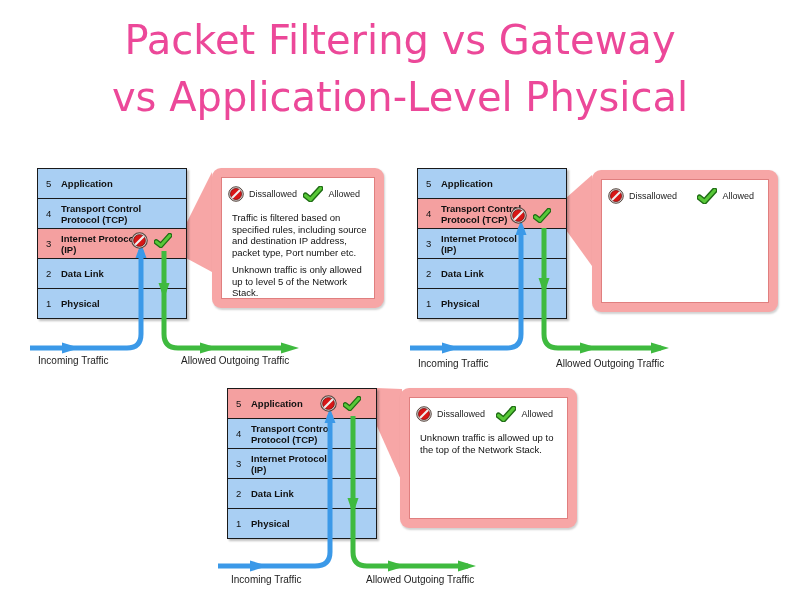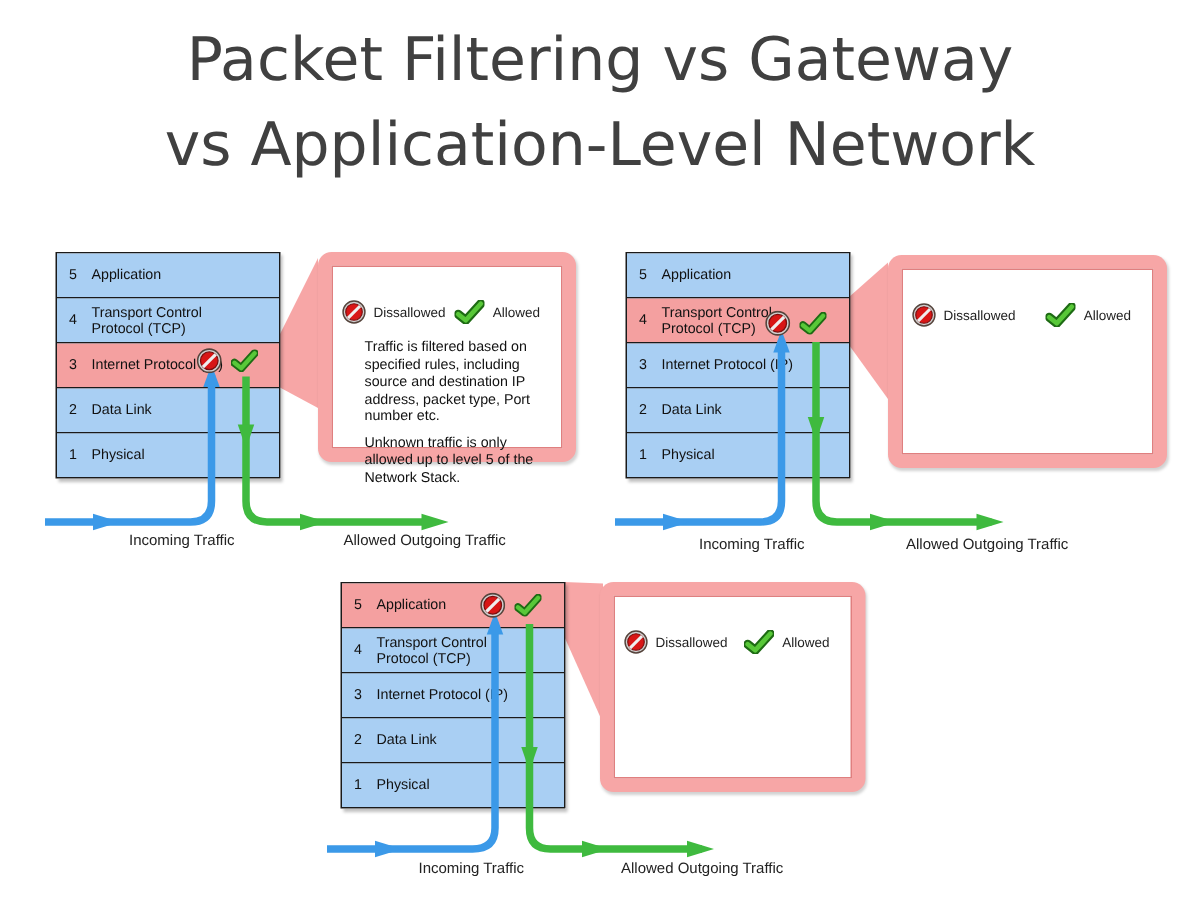--- a/index.html
+++ b/index.html
@@ -1,61 +1,61 @@
 <!DOCTYPE html>
 <html><head>
 <meta charset="utf-8">
 <style>
   html,body{margin:0;padding:0;background:#fff;}
   .page{position:relative;width:800px;height:600px;background:#fff;overflow:hidden;
         font-family:"Liberation Sans",sans-serif;}
   
   .title{position:absolute;top:12px;left:0;width:800px;text-align:center;
-         color:#404040;font-size:40px;line-height:57px;font-weight:400;
+         color:#ec4899;font-size:40px;line-height:57px;font-weight:400;
          font-family:"DejaVu Sans",sans-serif;}
   
   .stack{position:absolute;width:148px;border:1px solid #1a1a1a;z-index:2;
          box-shadow:1.5px 2px 2px rgba(0,0,0,.25);}
   .d1 .stack{left:37px;top:168px;}
   .d2 .stack{left:417px;top:168px;}
   .d3 .stack{left:227px;top:388px;}
   .row{position:relative;height:29px;background:#a9cff3;border-bottom:1px solid #1a1a1a;
        display:flex;align-items:center;font-size:9.5px;color:#111;}
   .row:last-child{border-bottom:none;}
   .row.hl{background:#f4a0a0;}
   .row .num{flex:none;width:15px;padding-left:8px;}
-  .row .lbl{width:92px;line-height:11px;}
+  .row .lbl{width:92px;line-height:11px;font-weight:bold;}
   
   .icon{position:absolute;z-index:4;}
   .d1 .no-i{left:131px;top:232px;} .d1 .ok-i{left:154px;top:233px;}
   .d2 .no-i{left:510px;top:207px;} .d2 .ok-i{left:533px;top:208px;}
   .d3 .no-i{left:320px;top:395px;} .d3 .ok-i{left:343px;top:396px;}
   
   .arrows{position:absolute;z-index:3;pointer-events:none;}
   .a1{left:20px;top:160px;}
   .a2{left:400px;top:160px;}
   .a3{left:200px;top:380px;}
-  .alabel{position:absolute;font-size:10px;color:#222;z-index:2;white-space:nowrap;margin-left:48px;}
+  .alabel{position:absolute;font-size:10px;color:#222;z-index:2;white-space:nowrap;}
   .d1 .in-l{left:38px;top:355px;}  .d1 .out-l{left:181px;top:355px;}
   .d2 .in-l{left:418px;top:358px;} .d2 .out-l{left:556px;top:358px;}
   .d3 .in-l{left:231px;top:574px;} .d3 .out-l{left:366px;top:574px;}
   
   .tails{position:absolute;left:0;top:0;z-index:1;pointer-events:none;}
   .callout{position:absolute;background:#f7a6a6;border-radius:9px;z-index:2;
            box-shadow:1px 1.5px 2px rgba(0,0,0,.18);}
   .d1 .callout{left:212px;top:168px;width:172px;height:140px;}
   .d2 .callout{left:592px;top:170px;width:186px;height:142px;}
   .d3 .callout{left:400px;top:388px;width:177px;height:140px;}
   .inner{position:absolute;left:9px;top:9px;right:9px;bottom:9px;background:#fff;
          border:1px solid #e07f7f;padding:4px 6px;box-sizing:border-box;}
-  .legend{display:flex;align-items:center;height:24px;margin-top:14px;}
+  .legend{display:flex;align-items:center;height:24px;}
   .legend .grp{display:flex;align-items:center;gap:5px;}
   .legend .grp2{margin-left:auto;margin-right:8px;}
   .legend .ltxt{font-size:9px;color:#222;}
-  .para{font-size:9.5px;line-height:11.5px;color:#111;margin:6px 0 0 15px;}
+  .para{font-size:9.5px;line-height:11.5px;color:#111;margin:6px 0 0 4px;}
 </style>
 </head>
 <body>
 
 <svg width="0" height="0" style="position:absolute">
   <defs>
     <g id="no-sign">
       <circle cx="9" cy="9" r="8.2" fill="#cfcfcf" stroke="#55443c" stroke-width="1.1"></circle>
       <circle cx="9" cy="9" r="6.2" fill="#d81616" stroke="#7d0f0f" stroke-width="0.9"></circle>
       <rect x="2.6" y="7.9" width="12.8" height="2.3" fill="#efefef" transform="rotate(-45 9 9)"></rect>
@@ -64,21 +64,21 @@
       <path d="M2.5 9.5 L7.5 13.5 L17.5 2.5" stroke="#1e6b14" stroke-width="6" fill="none" stroke-linecap="round" stroke-linejoin="round"></path>
       <path d="M2.5 9.5 L7.5 13.5 L17.5 2.5" stroke="#58c838" stroke-width="3.2" fill="none" stroke-linecap="round" stroke-linejoin="round"></path>
     </g>
   </defs>
 </svg>
 
 <div class="page">
 
   <div class="title">
     <div>Packet Filtering vs Gateway</div>
-    <div>vs Application-Level Network</div>
+    <div>vs Application-Level Physical</div>
   </div>
 
   <svg class="tails" width="800" height="600" viewBox="0 0 800 600">
     <polygon points="212,172 186,224 186,258 212,272" fill="#f7a6a6"></polygon>
     <polygon points="592,175 566,198 566,230 592,266" fill="#f7a6a6"></polygon>
     <polygon points="402,389 376,388 376,424 402,482" fill="#f7a6a6"></polygon>
   </svg>
 
   <div class="diagram d1">
     <div class="stack">
@@ -263,17 +263,18 @@
               </svg>
             <span class="ltxt">Dissallowed</span>
           </span>
           <span class="grp grp2">
             <svg width="20" height="16" viewBox="0 0 20 16">
                 <use href="#check-sign"></use>
               </svg>
             <span class="ltxt">Allowed</span>
           </span>
         </div>
+        <p class="para">Unknown traffic is allowed up to the top of the Network Stack.</p>
       </div>
     </div>
   </div>
 
 </div>
 
 </body></html>

